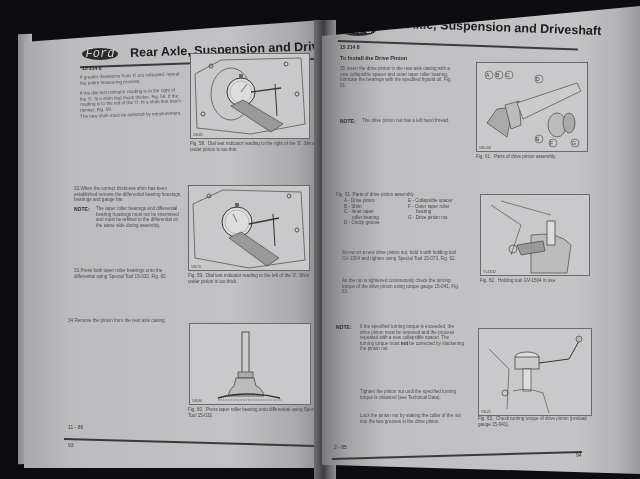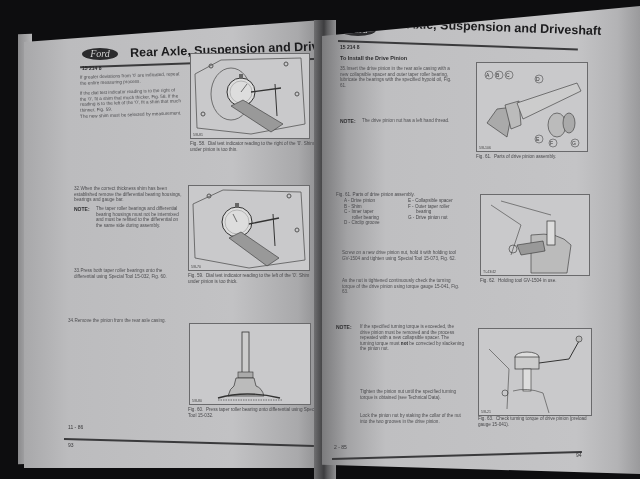--- a/index.html
+++ b/index.html
@@ -3,21 +3,21 @@
 <meta charset="utf-8">
 <style>
   html,body{margin:0;padding:0;}
   body{width:640px;height:479px;background:#0d0d0f;overflow:hidden;position:relative;font-family:"Liberation Sans",sans-serif;}
   .book{position:absolute;left:0;top:0;width:640px;height:479px;}
   .page-stack-left{position:absolute;left:18px;top:34px;width:14px;height:430px;background:linear-gradient(90deg,#8a8a8c,#b7b7b9);transform:skewY(-2deg);}
   .page{position:absolute;background:#b5b5b7;overflow:hidden;}
   .page.left{left:24px;top:20px;width:298px;height:448px;background:linear-gradient(90deg,#a8a8aa 0%,#bcbcbe 15%,#c2c2c4 70%,#a9a9ab 92%,#8c8c8e 100%);clip-path:polygon(0 22px,100% 0,100% 100%,0 100%);}
   .page.right{left:322px;top:6px;width:318px;height:468px;background:linear-gradient(90deg,#7b7b7d 0%,#a3a3a5 8%,#bfbfc1 20%,#c4c4c6 80%,#b3b3b5 93%,#9a9a9c 100%);clip-path:polygon(0 30px,100% 0,100% 100%,0 98%);}
   .gutter{position:absolute;left:314px;top:20px;width:22px;height:460px;background:linear-gradient(90deg,#6f6f71,#3d3d3f 45%,#5a5a5c 60%,#909092);}
-  .logo{position:absolute;width:36px;height:12px;border-radius:50%;background:#2b2b2d;color:#d0d0d0;font-size:10px;font-style:italic;text-align:center;line-height:12px;font-family:Liberation Serif, serif;}
+  .logo{position:absolute;width:36px;height:12px;border-radius:50%;background:#2b2b2d;color:#d0d0d0;font-size:12px;font-style:italic;text-align:center;line-height:12px;font-family:Liberation Mono, monospace;}
   .chapter-title{position:absolute;font-weight:bold;font-size:12.5px;color:#1b1b1d;white-space:nowrap;}
   .hr{position:absolute;height:1.5px;background:#3a3a3c;}
   .code{position:absolute;font-size:5px;font-weight:bold;color:#2a2a2c;}
   .txt{position:absolute;font-size:4.6px;line-height:5.6px;color:#4d4d50;}
   .txt b{color:#2a2a2c;}
   .note-label{position:absolute;font-size:5px;font-weight:bold;color:#2e2e30;}
   .sect-title{position:absolute;font-size:5.5px;font-weight:bold;color:#2c2c2e;}
   .fig{position:absolute;border:1px solid #6a6a6c;background:#c9c9cb;}
   .fig svg{width:100%;height:100%;display:block;}
   .fig-id{position:absolute;left:2px;bottom:1px;font-size:3.5px;color:#444;}

